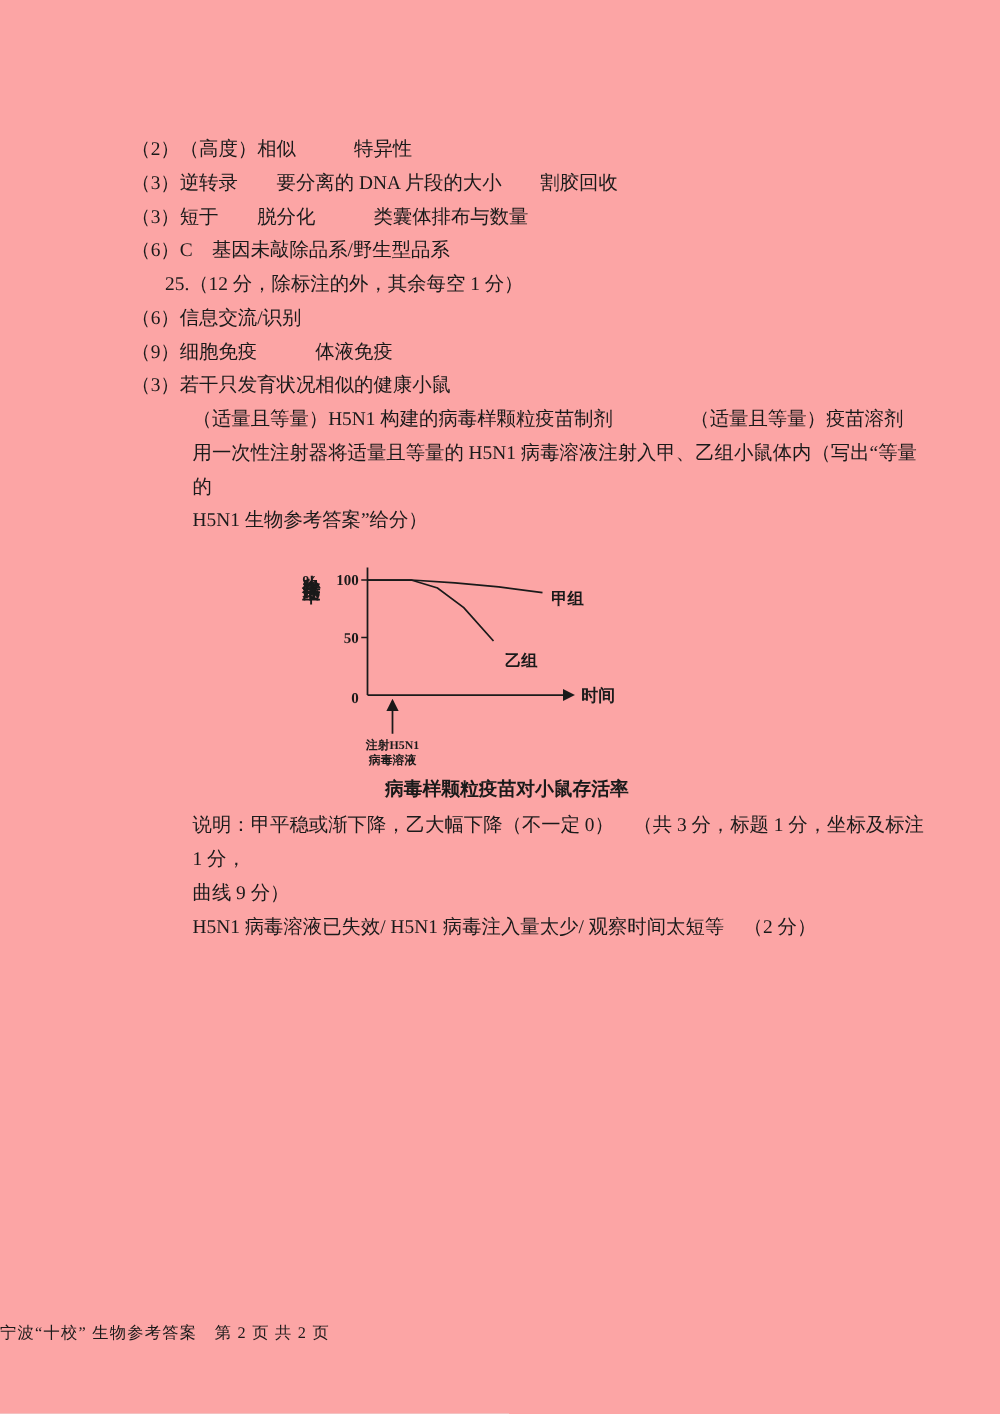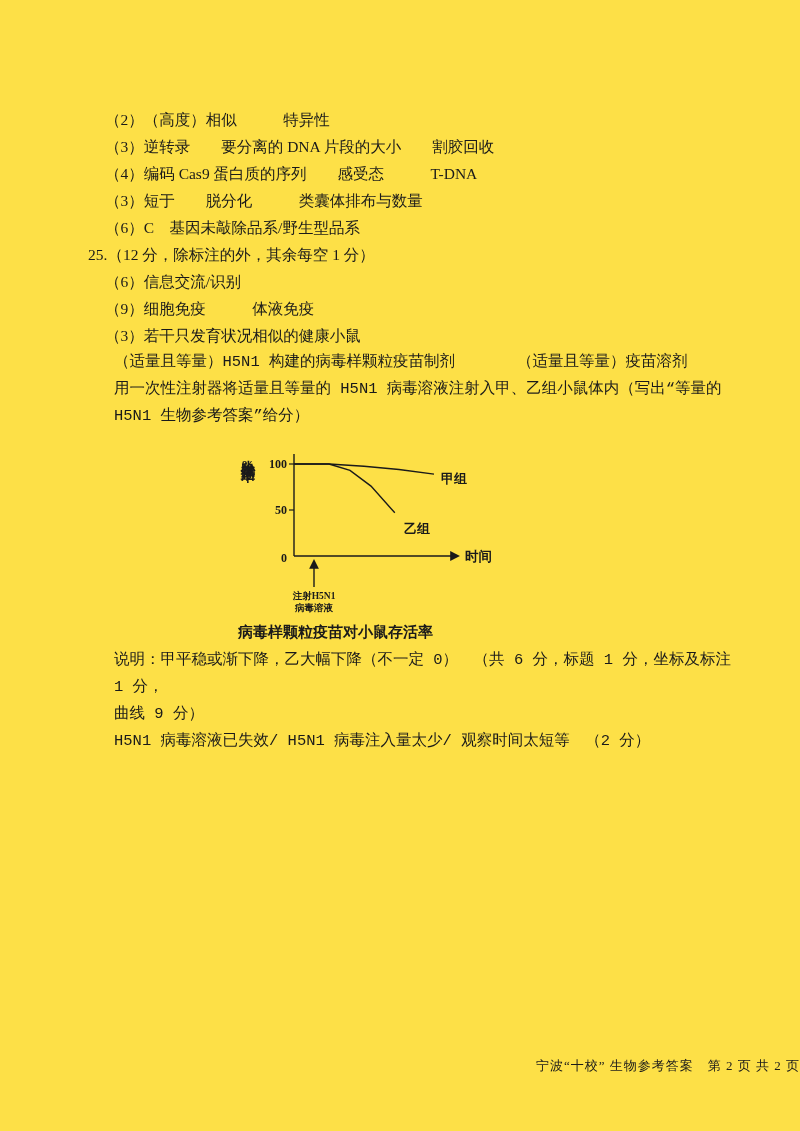--- a/index.html
+++ b/index.html
@@ -1,36 +1,37 @@
 <!DOCTYPE html>
 <html><head>
 <meta charset="utf-8">
 <style>
   html,body{margin:0;padding:0;background:#e9e9e9;}
   .page{
     position:relative;
     width:800px;height:1131px;
     margin:0 auto;
-    background:#fde047;
+    background:#fca5a5;
     color:#1a1a1a;
     font-family:"Liberation Serif","DejaVu Serif",serif;
     font-size:15.5px;
     overflow:hidden;
   }
   .content{
     position:absolute;
     top:106px;left:88px;
     width:660px;
   }
   .ans-line{
     line-height:27px;
     white-space:pre-wrap;
+    margin-left:44px;
   }
   .indent1{margin-left:17px;}
-  .indent2{margin-left:26px;font-family:Liberation Mono, monospace;}
+  .indent2{margin-left:66px;}
 
   
   .chart-block{margin:6px 0 4px 150px;width:300px;}
   .chart-row{display:flex;align-items:flex-start;}
   .y-label{
     writing-mode:vertical-lr;
     text-orientation:upright;
     font-weight:bold;
     font-size:14.5px;
     letter-spacing:2px;
@@ -41,43 +42,42 @@
   .chart-svg{display:block;}
   .chart-svg text{
     font-family:"Liberation Serif","DejaVu Serif",serif;
     fill:#1a1a1a;
   }
   .tick-label{font-size:12px;font-weight:bold;}
   .series-label{font-size:13px;font-weight:bold;}
   .xaxis-label{font-size:13.5px;font-weight:bold;}
   .annot-label{font-size:9.5px;font-weight:bold;}
   .chart-title{
-    text-align:left;
+    text-align:right;
     font-weight:bold;
     font-size:15px;
     line-height:22px;
     width:265px;
   }
   .footer{
     position:absolute;
     bottom:56px;left:0;right:0;
-    text-align:right;
+    text-align:left;
     font-size:13px;
     letter-spacing:1px;
   }
 </style>
 </head>
 <body>
 
 <div class="page">
   <div class="content">
 
     <div class="ans-line indent1">（2）（高度）相似　　　特异性</div>
     <div class="ans-line indent1">（3）逆转录　　要分离的 DNA 片段的大小　　割胶回收</div>
-    <div class="ans-line indent1">（4）编码 Cas9 蛋白质的序列　　感受态　　　T-DNA</div>
     <div class="ans-line indent1">（3）短于　　脱分化　　　类囊体排布与数量</div>
     <div class="ans-line indent1">（6）C　基因未敲除品系/野生型品系</div>
 
     <div class="ans-line">25.（12 分，除标注的外，其余每空 1 分）</div>
     <div class="ans-line indent1">（6）信息交流/识别</div>
     <div class="ans-line indent1">（9）细胞免疫　　　体液免疫</div>
     <div class="ans-line indent1">（3）若干只发育状况相似的健康小鼠</div>
     <div class="ans-line indent2">（适量且等量）H5N1 构建的病毒样颗粒疫苗制剂　　　　（适量且等量）疫苗溶剂</div>
     <div class="ans-line indent2">用一次性注射器将适量且等量的 H5N1 病毒溶液注射入甲、乙组小鼠体内（写出“等量的</div>
     <div class="ans-line indent2">H5N1 生物参考答案”给分）</div>
@@ -111,20 +111,20 @@
           <text class="xaxis-label" x="207" y="125">时间</text>
 
           <line x1="56" y1="151" x2="56" y2="125" stroke="#1a1a1a" stroke-width="1.4" marker-end="url(#arr)"></line>
           <text class="annot-label" x="56" y="163" text-anchor="middle">注射H5N1</text>
           <text class="annot-label" x="56" y="175" text-anchor="middle">病毒溶液</text>
         </svg>
       </div>
       <div class="chart-title">病毒样颗粒疫苗对小鼠存活率</div>
     </div>
 
-    <div class="ans-line indent2">说明：甲平稳或渐下降，乙大幅下降（不一定 0）　（共 6 分，标题 1 分，坐标及标注 1 分，</div>
+    <div class="ans-line indent2">说明：甲平稳或渐下降，乙大幅下降（不一定 0）　（共 3 分，标题 1 分，坐标及标注 1 分，</div>
     <div class="ans-line indent2">曲线 9 分）</div>
     <div class="ans-line indent2">H5N1 病毒溶液已失效/ H5N1 病毒注入量太少/ 观察时间太短等　（2 分）</div>
 
   </div>
 
   <div class="footer">宁波“十校”  生物参考答案　第 2 页 共 2 页</div>
 </div>
 
 </body></html>

